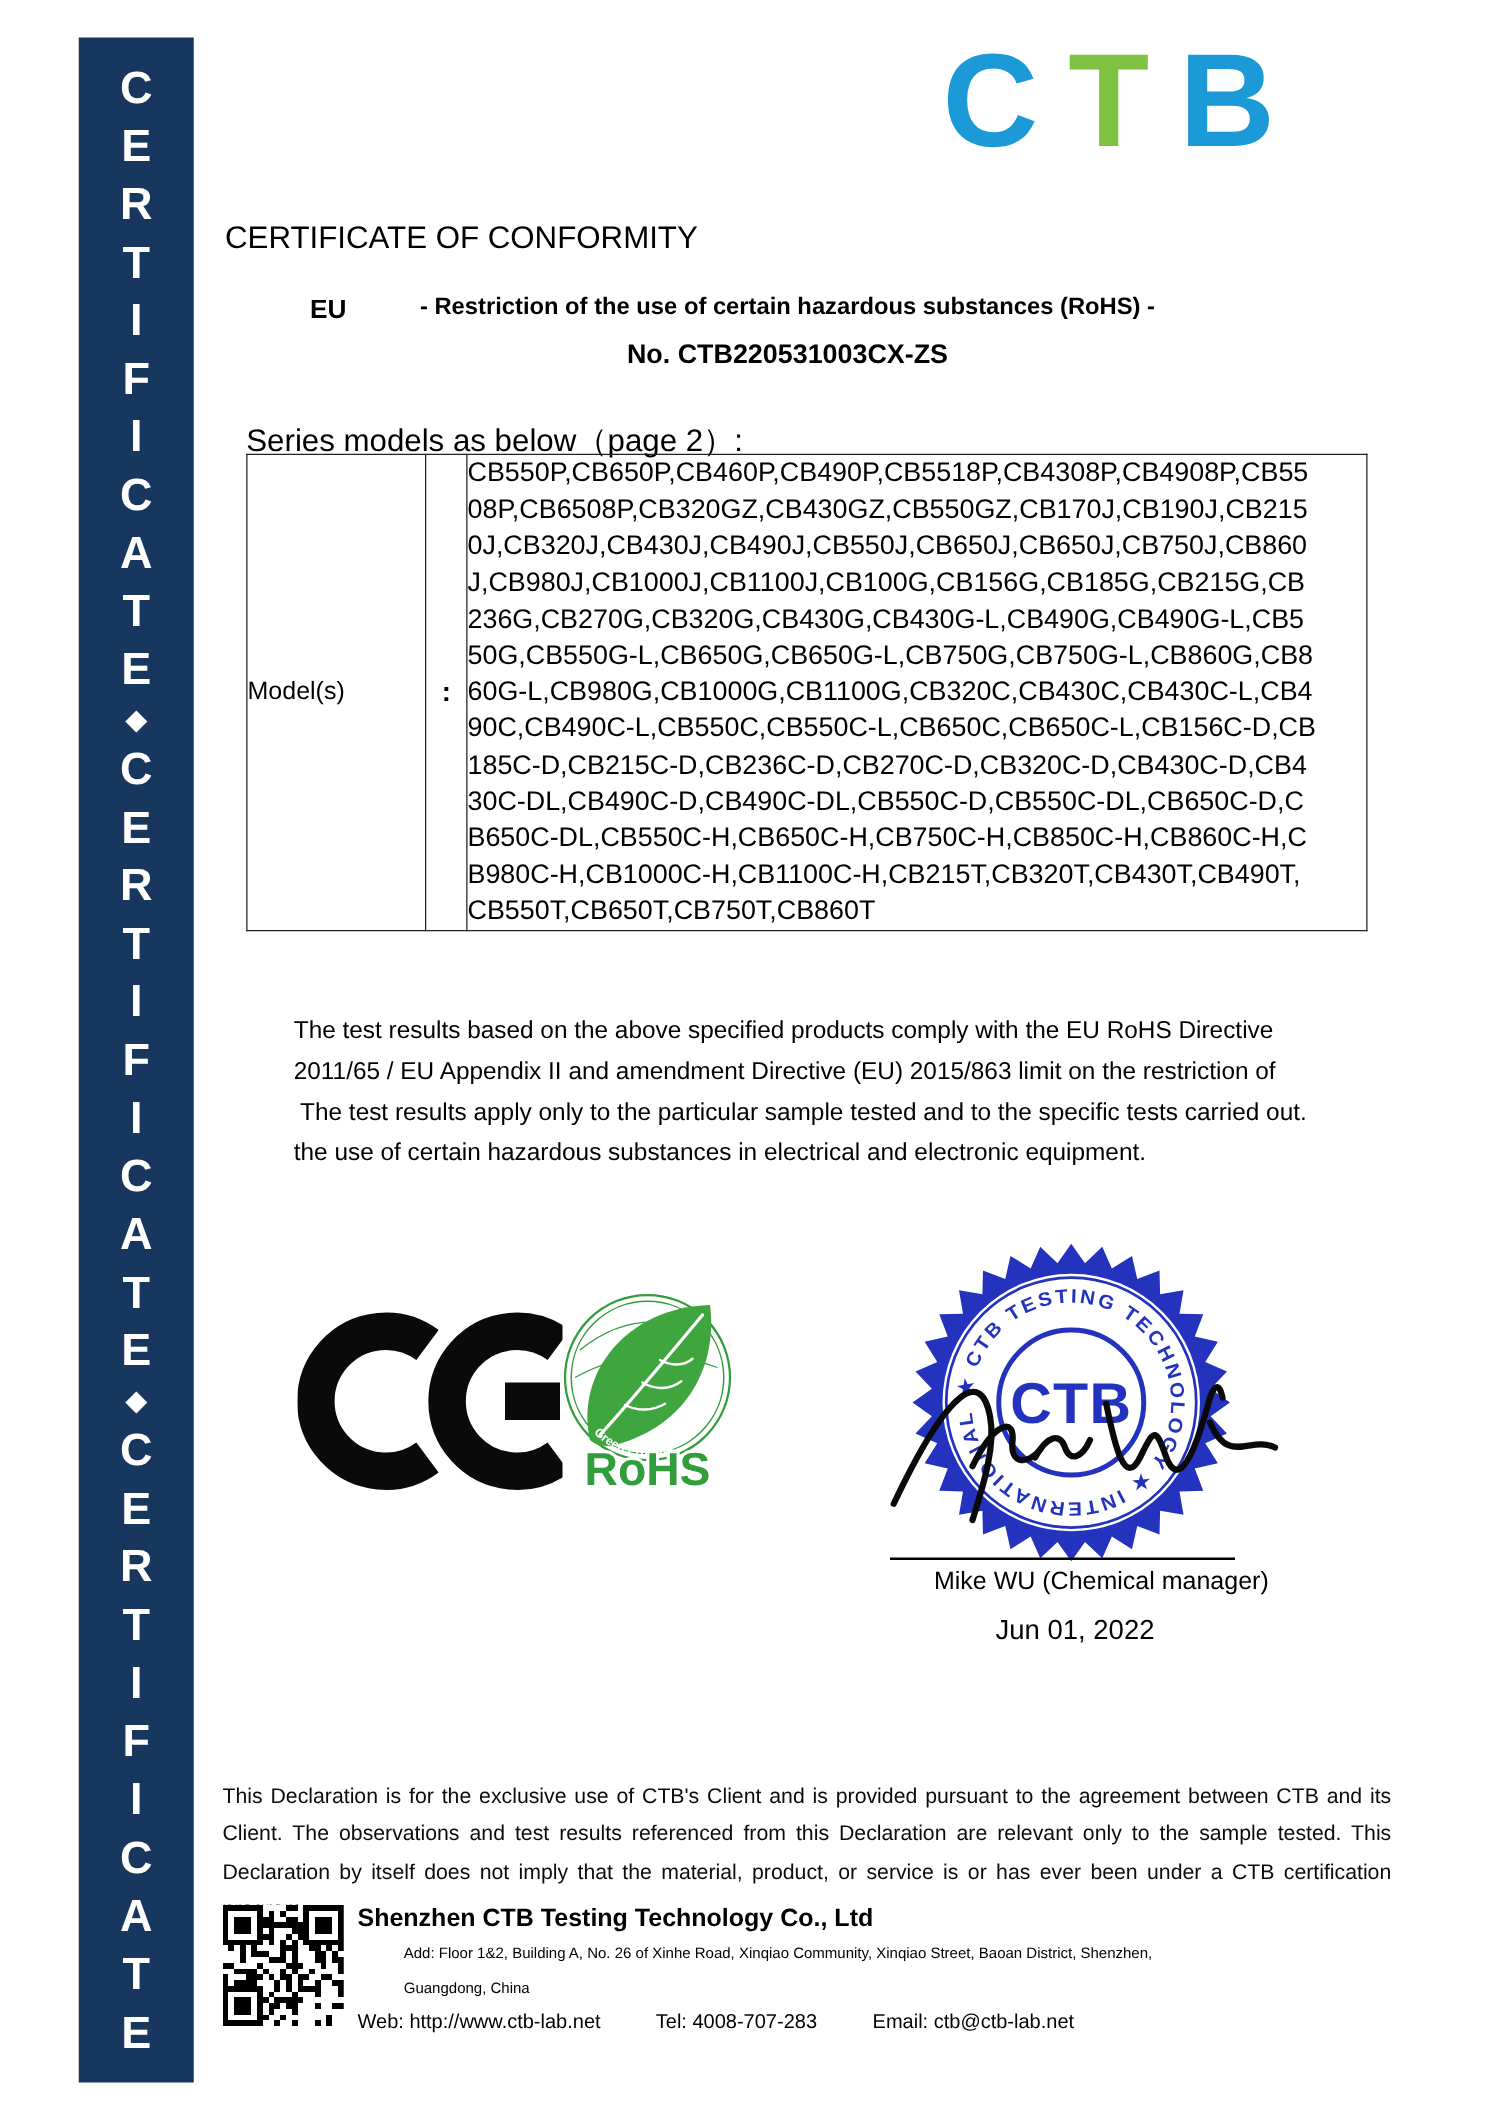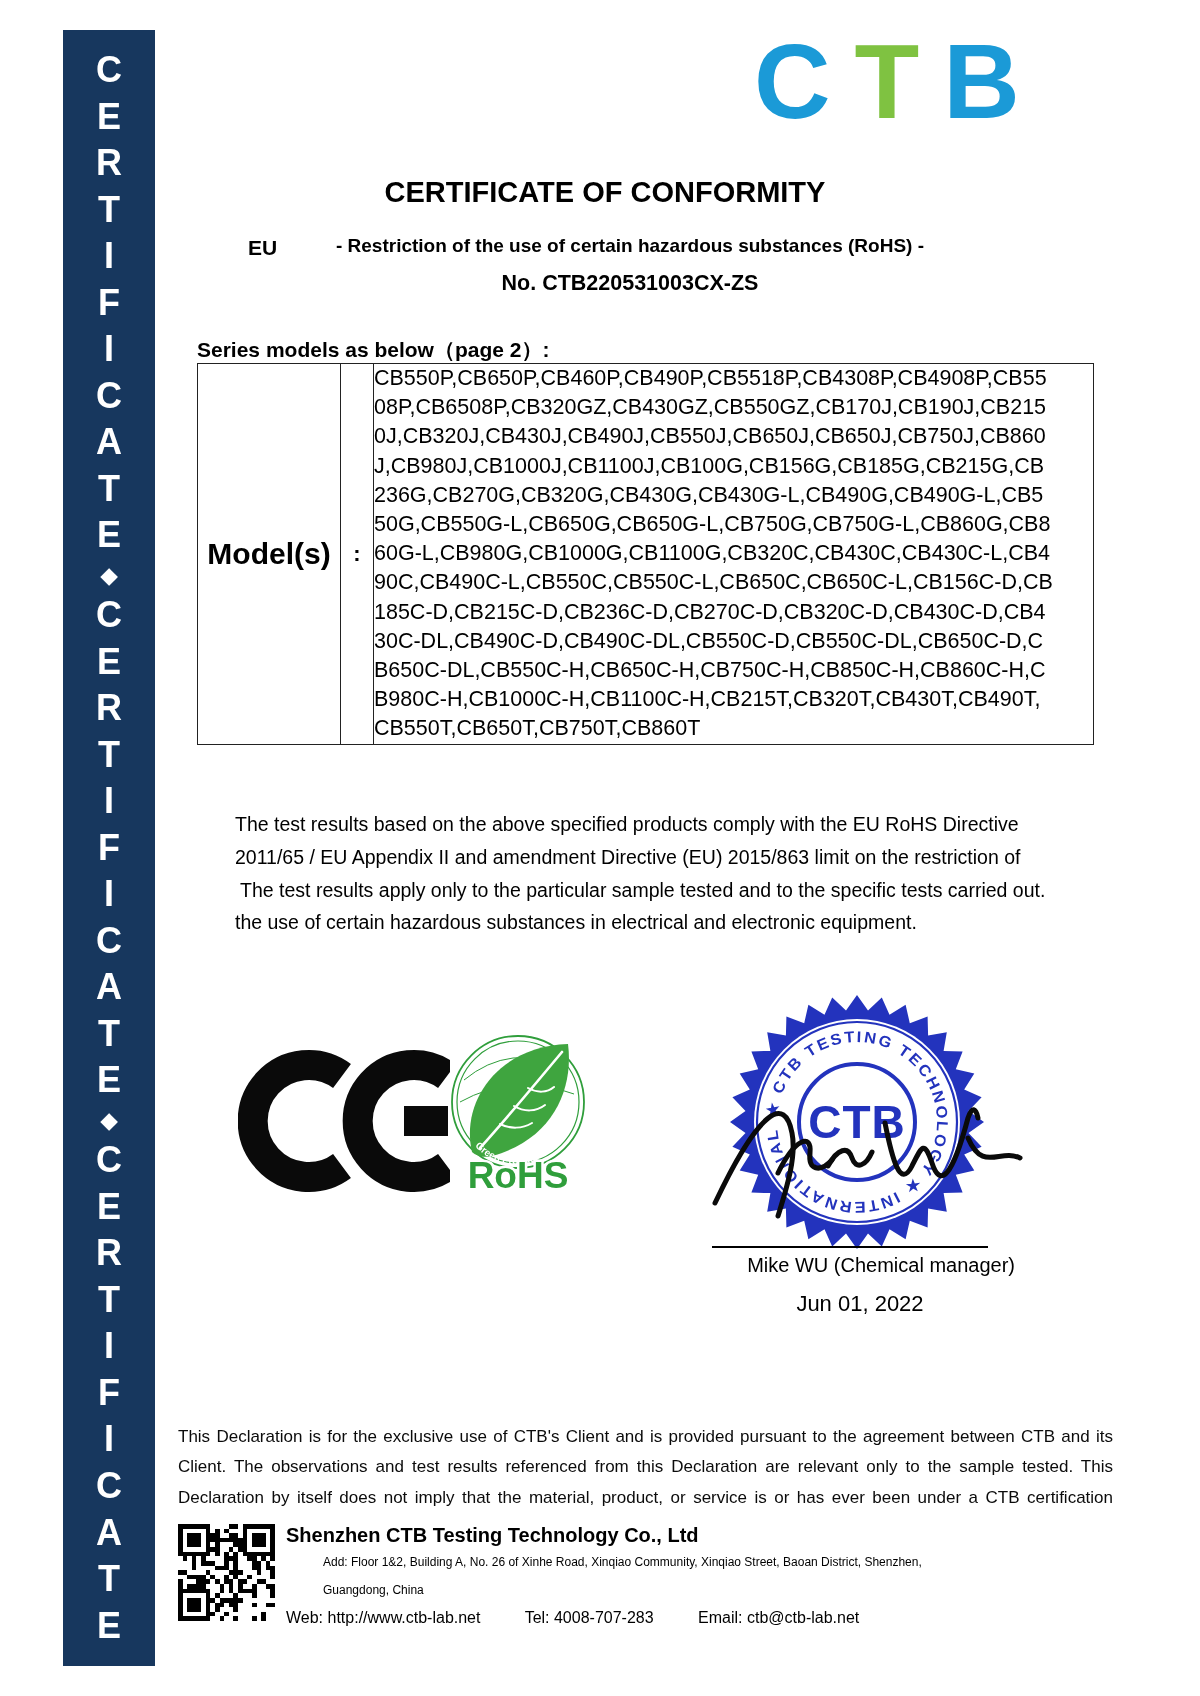--- a/index.html
+++ b/index.html
@@ -10,29 +10,29 @@
   
   .sidebar{left:63px;top:30px;width:92px;height:1636px;background:var(--sidebar-navy,#17375E);
            display:flex;flex-direction:column;align-items:center;justify-content:space-between;
            padding:22px 0;box-sizing:border-box;}
   .sb-letter{color:#fff;font-weight:bold;font-size:36px;line-height:1;}
   .sb-diamond{color:#fff;font-size:23px;line-height:1;}
 
   
   .logo{left:754px;top:28px;font-weight:bold;font-size:106px;line-height:1;letter-spacing:24px;white-space:nowrap;}
 
-  .title{left:180px;top:176px;width:850px;text-align:center;font-size:29px;font-weight:bold;margin:0;}
+  .title{left:180px;top:176px;width:850px;font-size:25px;font-weight:normal;margin:0;}
   .eu{left:248px;top:236px;font-size:21px;font-weight:bold;}
   .subtitle{left:230px;top:235px;width:800px;text-align:center;font-size:19px;font-weight:bold;}
   .certno{left:230px;top:271px;width:800px;text-align:center;font-size:21.5px;font-weight:bold;}
-  .series{left:197px;top:336px;font-size:21px;font-weight:bold;}
+  .series{left:197px;top:336px;font-size:25px;font-weight:normal;}
 
   .mtable{left:197px;top:363px;width:897px;border-collapse:collapse;table-layout:fixed;}
   .mtable td{border:1.6px solid #222;vertical-align:middle;padding:0;}
-  .cell-label{width:142px;text-align:center;font-size:30px;font-weight:bold;}
+  .cell-label{width:142px;text-align:left;font-size:20px;font-weight:normal;}
   .cell-colon{width:32px;text-align:center;font-size:22px;font-weight:bold;}
   .cell-models{padding:2px 2px 3px 7px;}
   .model-line{font-size:21.5px;line-height:29.2px;white-space:pre;}
 
   .statement{left:199px;top:808px;}
   .stmt-line{font-size:19.5px;line-height:32.8px;white-space:pre;margin-left:36px;}
 
   .ce{left:238px;top:1038px;}
   .rohs{left:440px;top:1028px;}
   .seal{left:727px;top:992px;}

